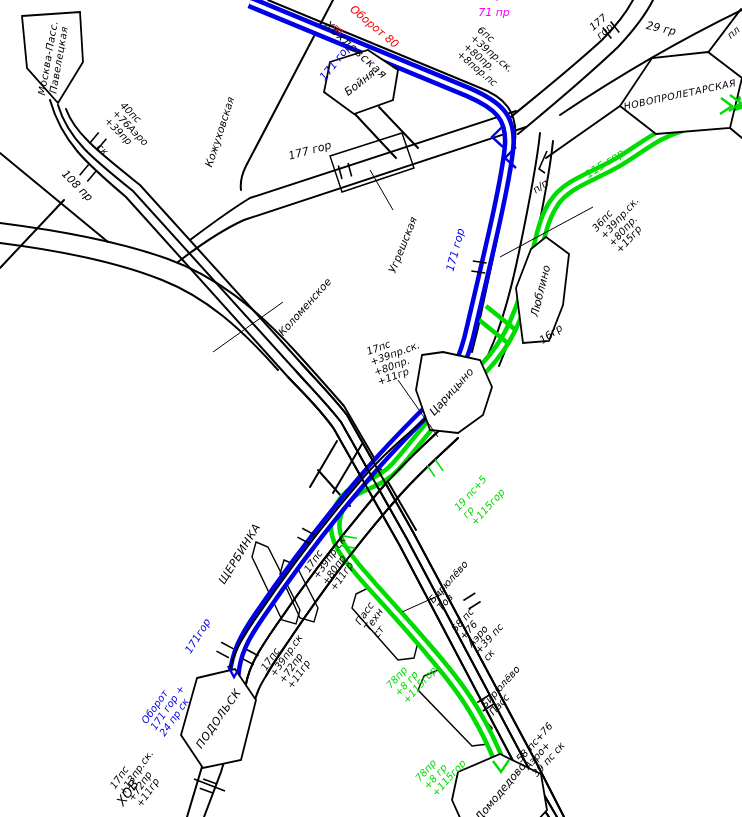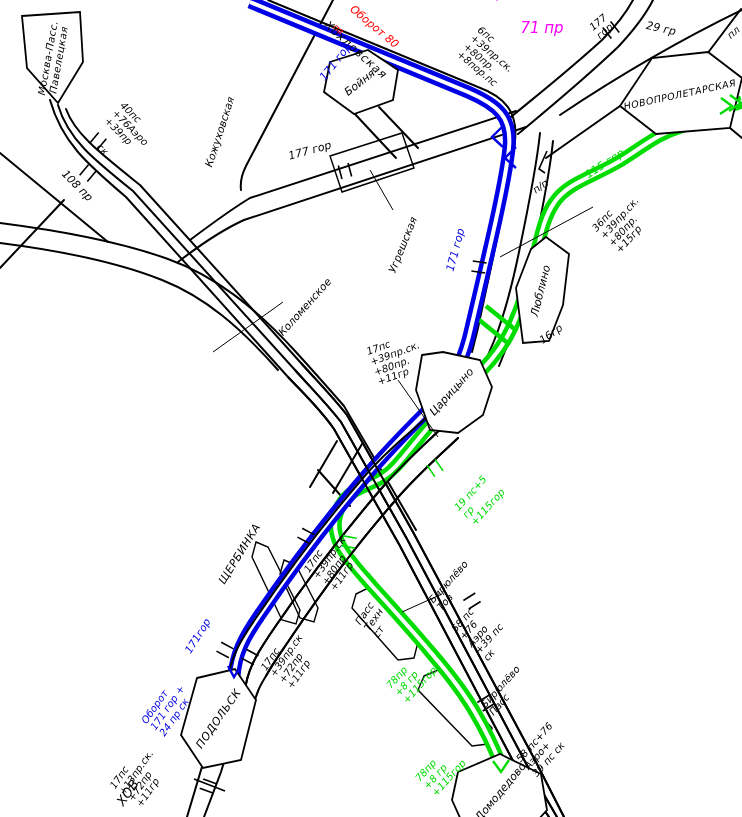--- a/index.html
+++ b/index.html
@@ -162,21 +162,21 @@
 <div class="lbl" style="left:505px;top:691px;transform:translate(-50%,-50%) rotate(-48deg);">Бирюлёво
 Пасс</div>
 <div class="lbl" style="left:374px;top:620px;transform:translate(-50%,-50%) rotate(-55deg);">Пасс
 Техн
 ст</div>
 <div class="lbl" style="left:128px;top:793px;font-size:13px;transform:translate(-50%,-50%) rotate(-55deg);">ХОВ</div>
 
 <div class="lbl c-red" style="left:374px;top:27px;font-size:11px;transform:translate(-50%,-50%) rotate(40deg);">Оборот 80</div>
 <div class="lbl c-red" style="left:338px;top:30px;font-size:9px;transform:translate(-50%,-50%) rotate(40deg);">пв</div>
 <div class="lbl c-magenta" style="left:500px;top:-4px;font-size:11px;transform:translate(-50%,-50%);">гор +</div>
-<div class="lbl c-magenta" style="left:494px;top:28px;font-size:15px;transform:translate(-50%,-50%);margin-left:48px;">71 пр</div>
+<div class="lbl c-magenta" style="left:494px;top:13px;font-size:11px;transform:translate(-50%,-50%);">71 пр</div>
 <div class="lbl c-blue" style="left:336px;top:62px;font-size:11px;transform:translate(-50%,-50%) rotate(-52deg);">171 гор</div>
 <div class="lbl c-blue" style="left:456px;top:250px;font-size:11px;transform:translate(-50%,-50%) rotate(-75deg);">171 гор</div>
 <div class="lbl c-blue" style="left:198px;top:636px;font-size:10.5px;transform:translate(-50%,-50%) rotate(-58deg);">171гор</div>
 <div class="lbl c-blue" style="left:168px;top:708px;transform:translate(-50%,-50%) rotate(-55deg);">Оборот
 171 гор +
 24 пр ск</div>
 <div class="lbl c-green" style="left:605px;top:164px;font-size:11px;transform:translate(-50%,-50%) rotate(-33deg);">115 гор</div>
 <div class="lbl c-green" style="left:480px;top:500px;transform:translate(-50%,-50%) rotate(-48deg);">19 пс+5
 гр
 +115гор</div>

